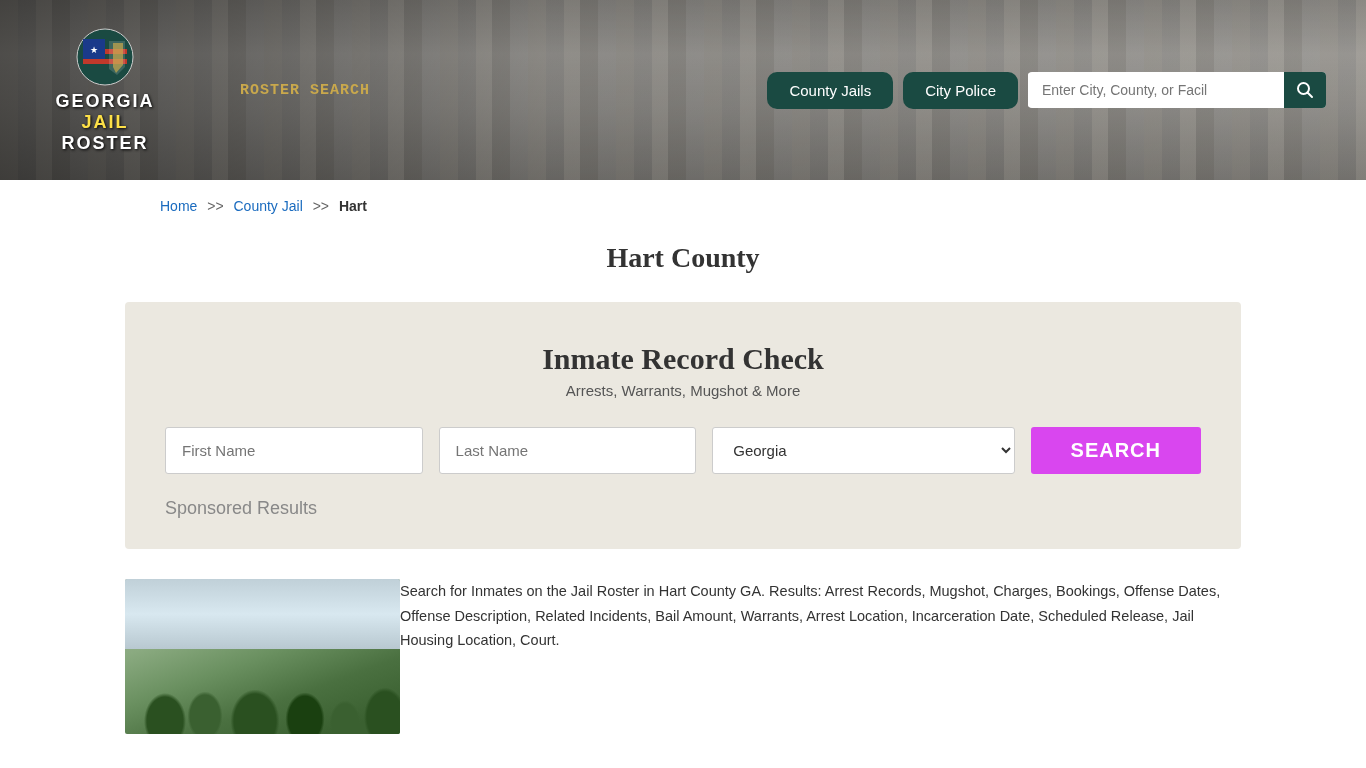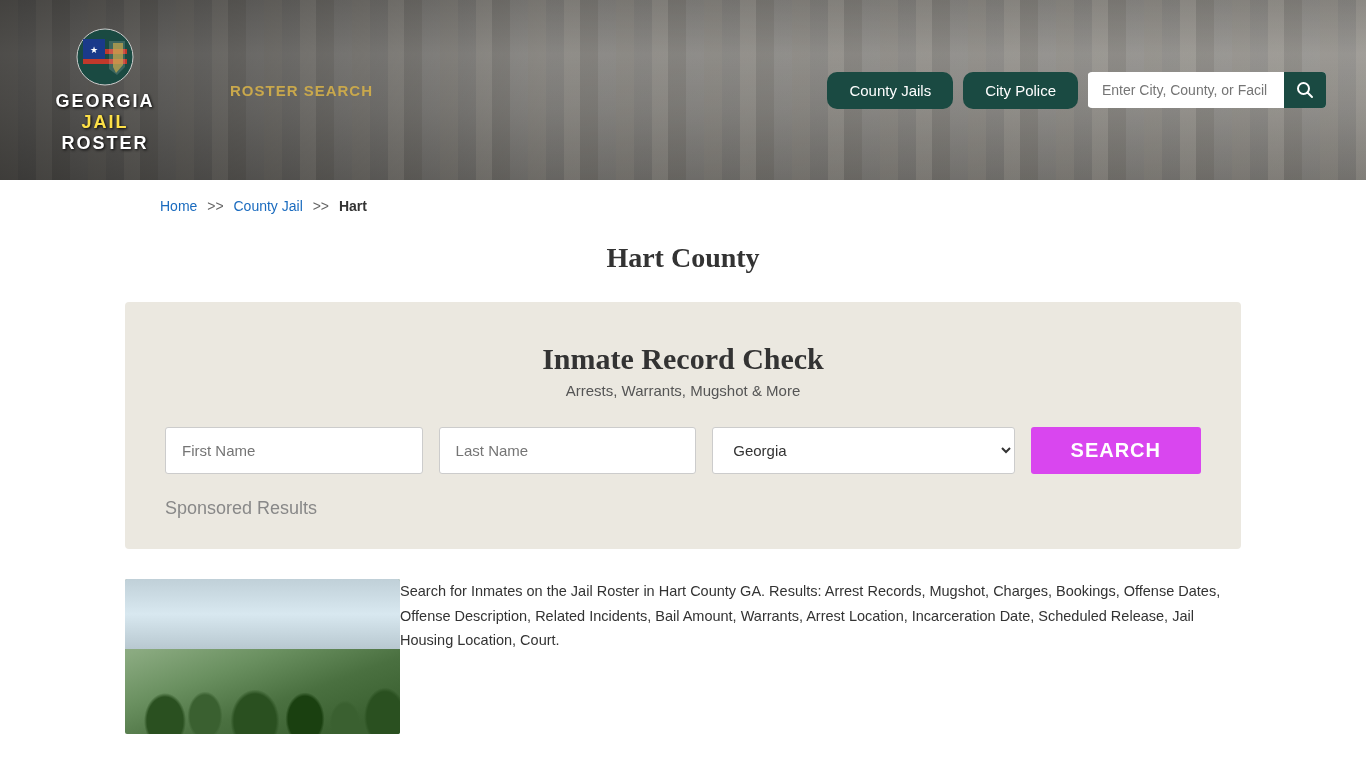--- a/index.html
+++ b/index.html
@@ -74,26 +74,26 @@
     .logo-title-roster {
       font-size: 18px;
       font-weight: bold;
       letter-spacing: 2px;
       color: #fff;
       text-shadow: 1px 1px 3px #000;
       font-family: Arial, sans-serif;
     }
     .nav-roster-search {
       color: #c9a84c;
-      font-family: Liberation Sans, sans-serif;
+      font-family: Liberation Mono, monospace;
       font-size: 15px;
       font-weight: bold;
       letter-spacing: 1px;
       text-decoration: none;
-      margin-left: 20px;
+      margin-left: 30px;
     }
     .header-right {
       margin-left: auto;
       display: flex;
       align-items: center;
       gap: 10px;
     }
     .nav-btn {
       background: #1a4a42;
       color: #fff;
@@ -110,21 +110,21 @@
       align-items: center;
       background: #fff;
       border-radius: 4px;
       overflow: hidden;
     }
     .search-input {
       border: none;
       outline: none;
       padding: 9px 14px;
       font-size: 14px;
-      width: 196px;
+      width: 256px;
       font-family: Arial, sans-serif;
       color: #aaa;
     }
     .search-btn {
       background: #1a4a42;
       border: none;
       padding: 9px 12px;
       cursor: pointer;
       display: flex;
       align-items: center;

